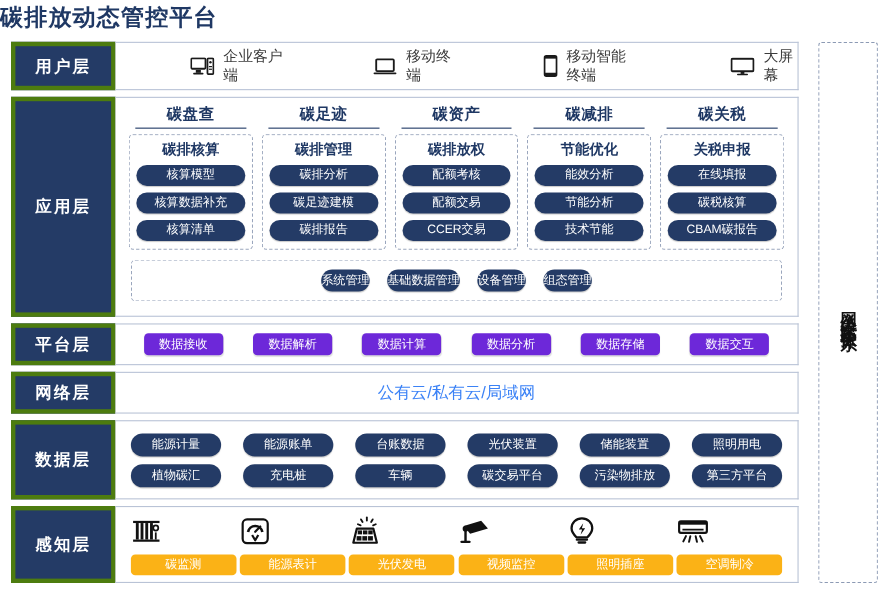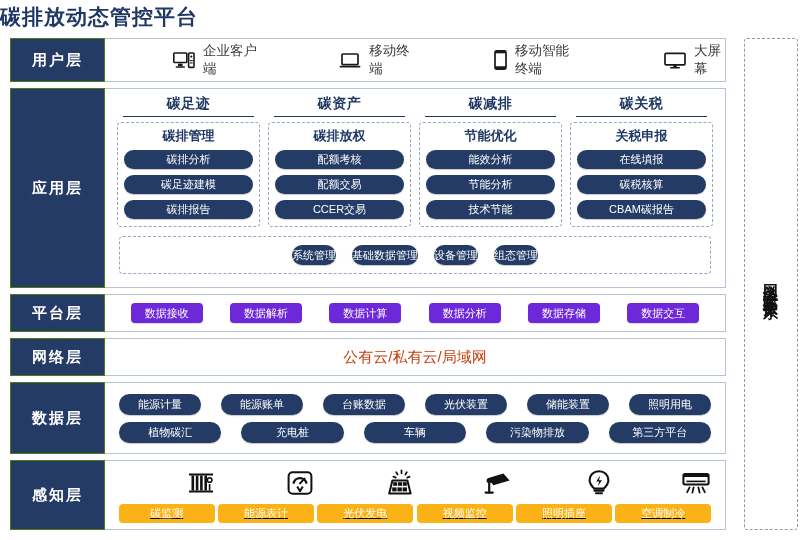--- a/index.html
+++ b/index.html
@@ -37,21 +37,21 @@
     width: 95px;
     flex: 0 0 95px;
     background: #243b66;
     color: #ffffff;
     font-size: 15px;
     font-weight: bold;
     letter-spacing: 2px;
     display: flex;
     align-items: center;
     justify-content: center;
-    border: 1px solid #4d7c0f;
+    border: 4px solid #4d7c0f;
   }
   .layer-body {
     flex: 1 1 auto;
     background: #ffffff;
     border: 1px solid #b9c3d6;
     border-left: none;
     position: relative;
   }
 
   
@@ -164,21 +164,21 @@
   }
 
   
   #layer-network { top: 338px; width: 716px; height: 38px; }
   .net-text {
     height: 100%;
     display: flex;
     align-items: center;
     justify-content: center;
     font-size: 15px;
-    color: #c2410c;
+    color: #3b82f6;
   }
 
   
   #layer-data { top: 382px; width: 716px; height: 72px; }
   .data-grid {
     height: 100%;
     display: flex;
     flex-direction: column;
     justify-content: center;
     gap: 7px;
@@ -208,24 +208,23 @@
   .sense-grid {
     height: 100%;
     display: flex;
     justify-content: space-around;
     align-items: center;
     padding: 0 12px;
   }
   .sense-item {
     display: flex;
     flex-direction: column;
-    align-items: flex-end;
+    align-items: flex-start;
     gap: 6px;
     width: 96px;
-    text-decoration: underline;
   }
   .sense-ico { height: 30px; display: flex; align-items: center; justify-content: center; }
   .sense-label {
     background: #fbb216;
     color: #ffffff;
     border-radius: 4px;
     font-size: 11px;
     line-height: 19px;
     height: 19px;
     width: 100%;
@@ -316,20 +315,29 @@
     </div>
   </div>
 
   <div class="layer" id="layer-app">
     <div class="layer-label">应用层</div>
     <div class="layer-body">
       <div class="app-inner">
 
         <div class="app-groups">
 
+          <div class="app-group">
+            <div class="group-title">碳盘查</div>
+            <div class="group-box">
+              <div class="group-sub">碳排核算</div>
+              <div class="pill">核算模型</div>
+              <div class="pill">核算数据补充</div>
+              <div class="pill">核算清单</div>
+            </div>
+          </div>
 
           <div class="app-group">
             <div class="group-title">碳足迹</div>
             <div class="group-box">
               <div class="group-sub">碳排管理</div>
               <div class="pill">碳排分析</div>
               <div class="pill">碳足迹建模</div>
               <div class="pill">碳排报告</div>
             </div>
           </div>
@@ -407,20 +415,21 @@
           <div class="data-pill">能源账单</div>
           <div class="data-pill">台账数据</div>
           <div class="data-pill">光伏装置</div>
           <div class="data-pill">储能装置</div>
           <div class="data-pill">照明用电</div>
         </div>
         <div class="data-row">
           <div class="data-pill">植物碳汇</div>
           <div class="data-pill">充电桩</div>
           <div class="data-pill">车辆</div>
+          <div class="data-pill">碳交易平台</div>
           <div class="data-pill">污染物排放</div>
           <div class="data-pill">第三方平台</div>
         </div>
       </div>
     </div>
   </div>
 
   <div class="layer" id="layer-sense">
     <div class="layer-label">感知层</div>
     <div class="layer-body">

